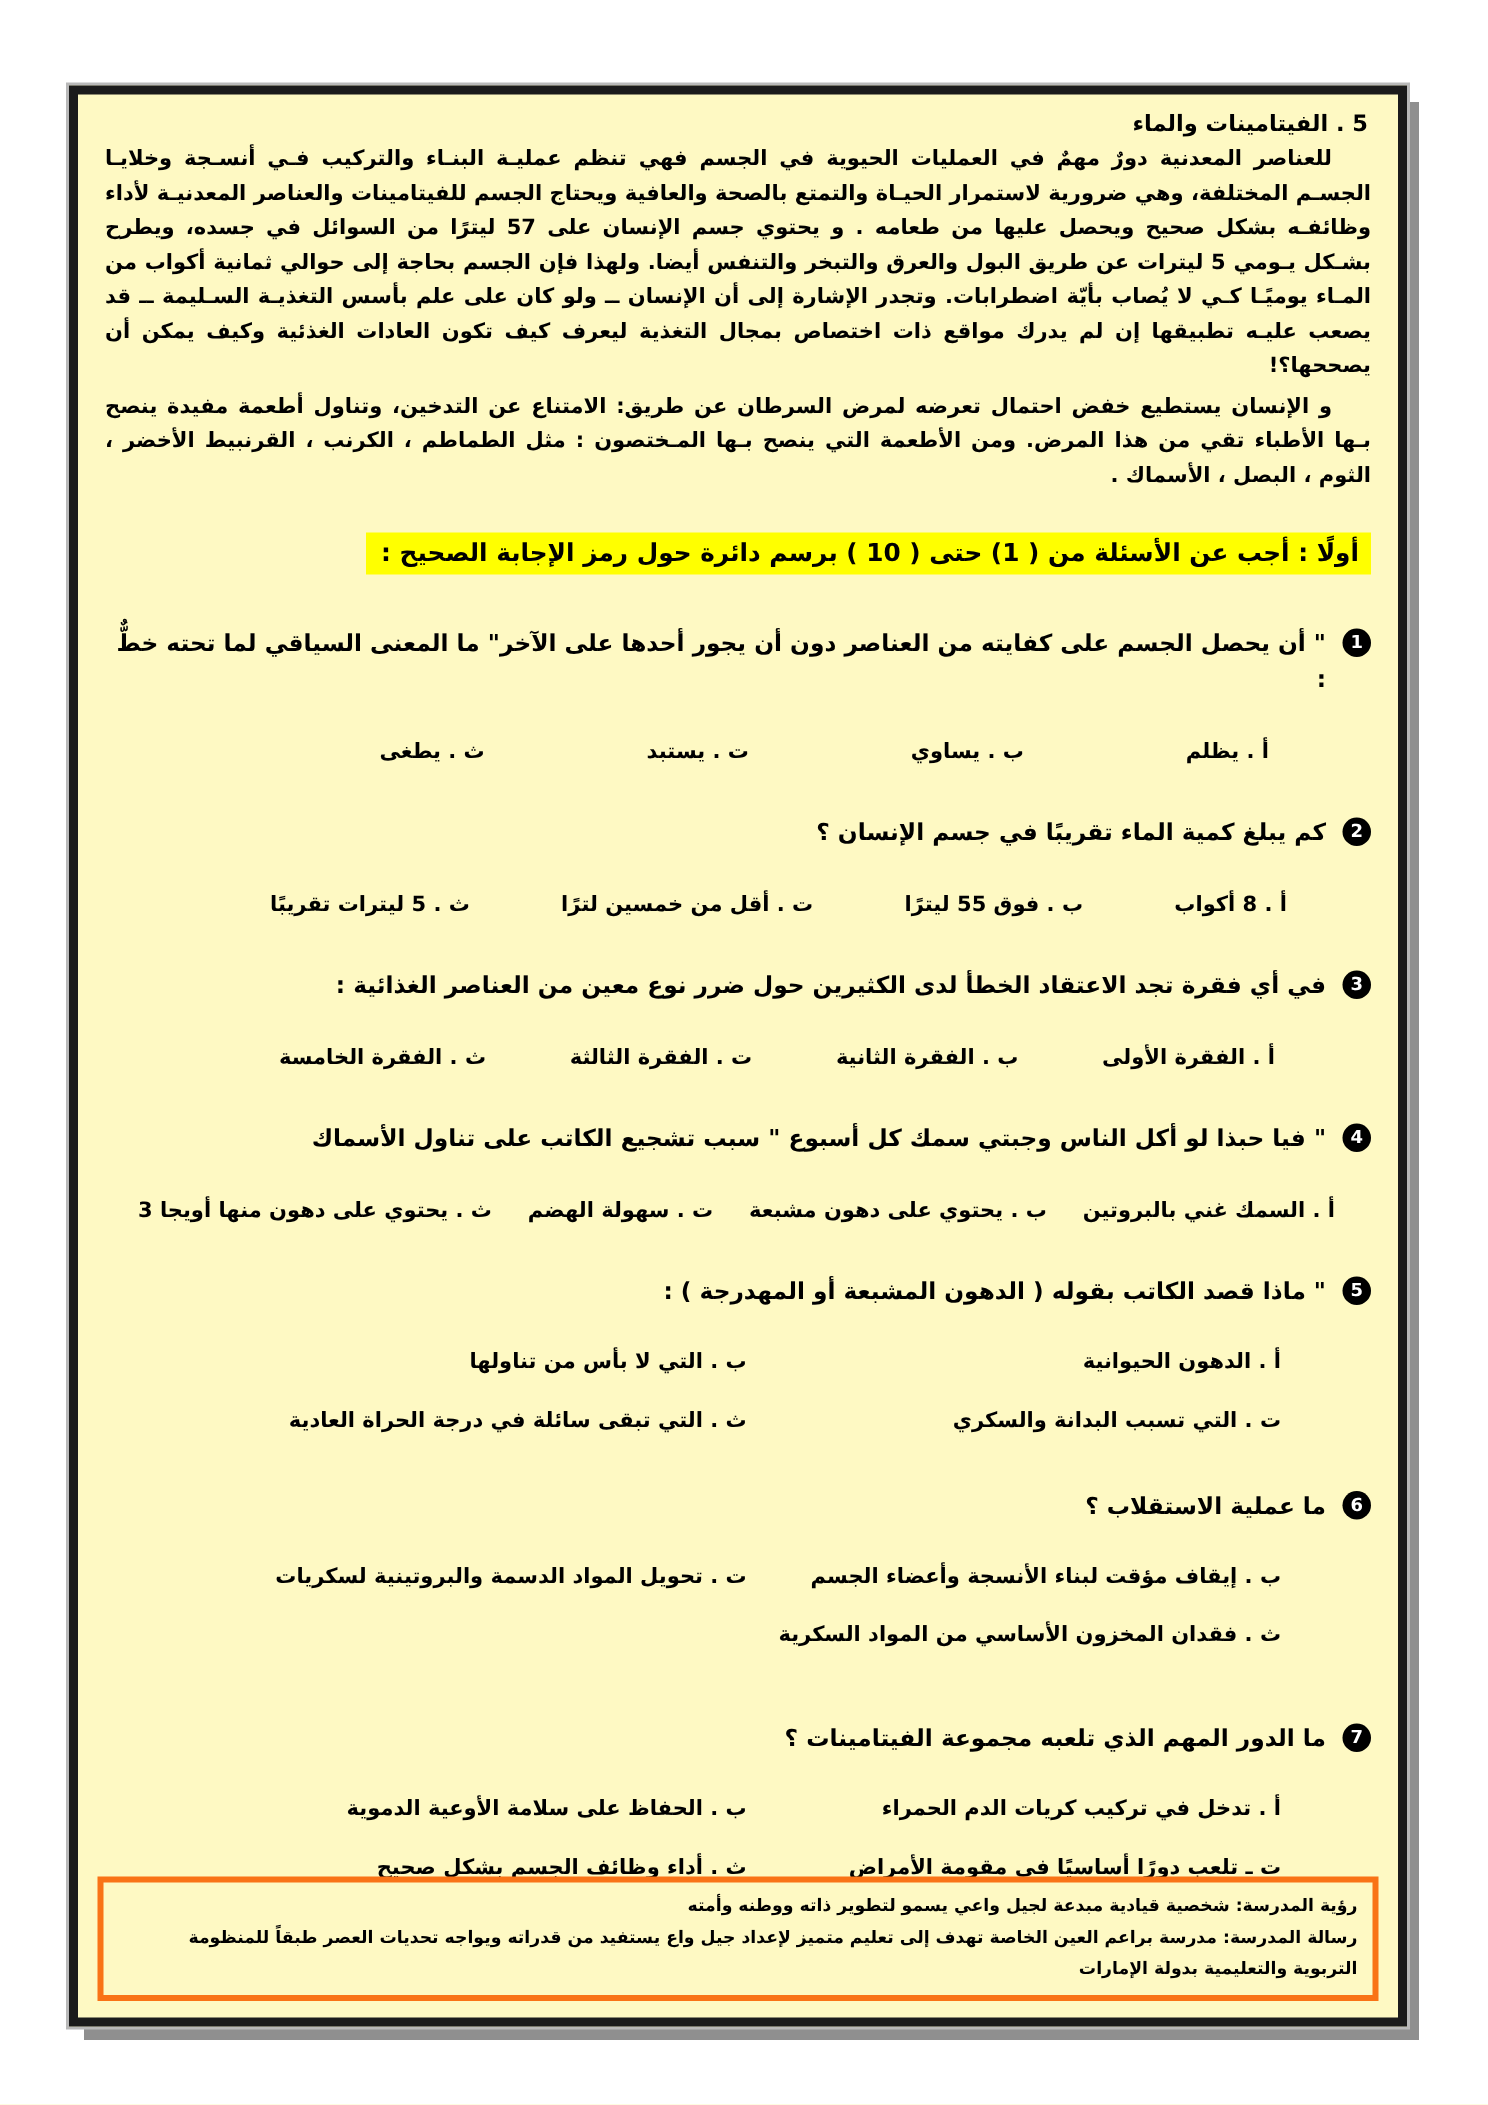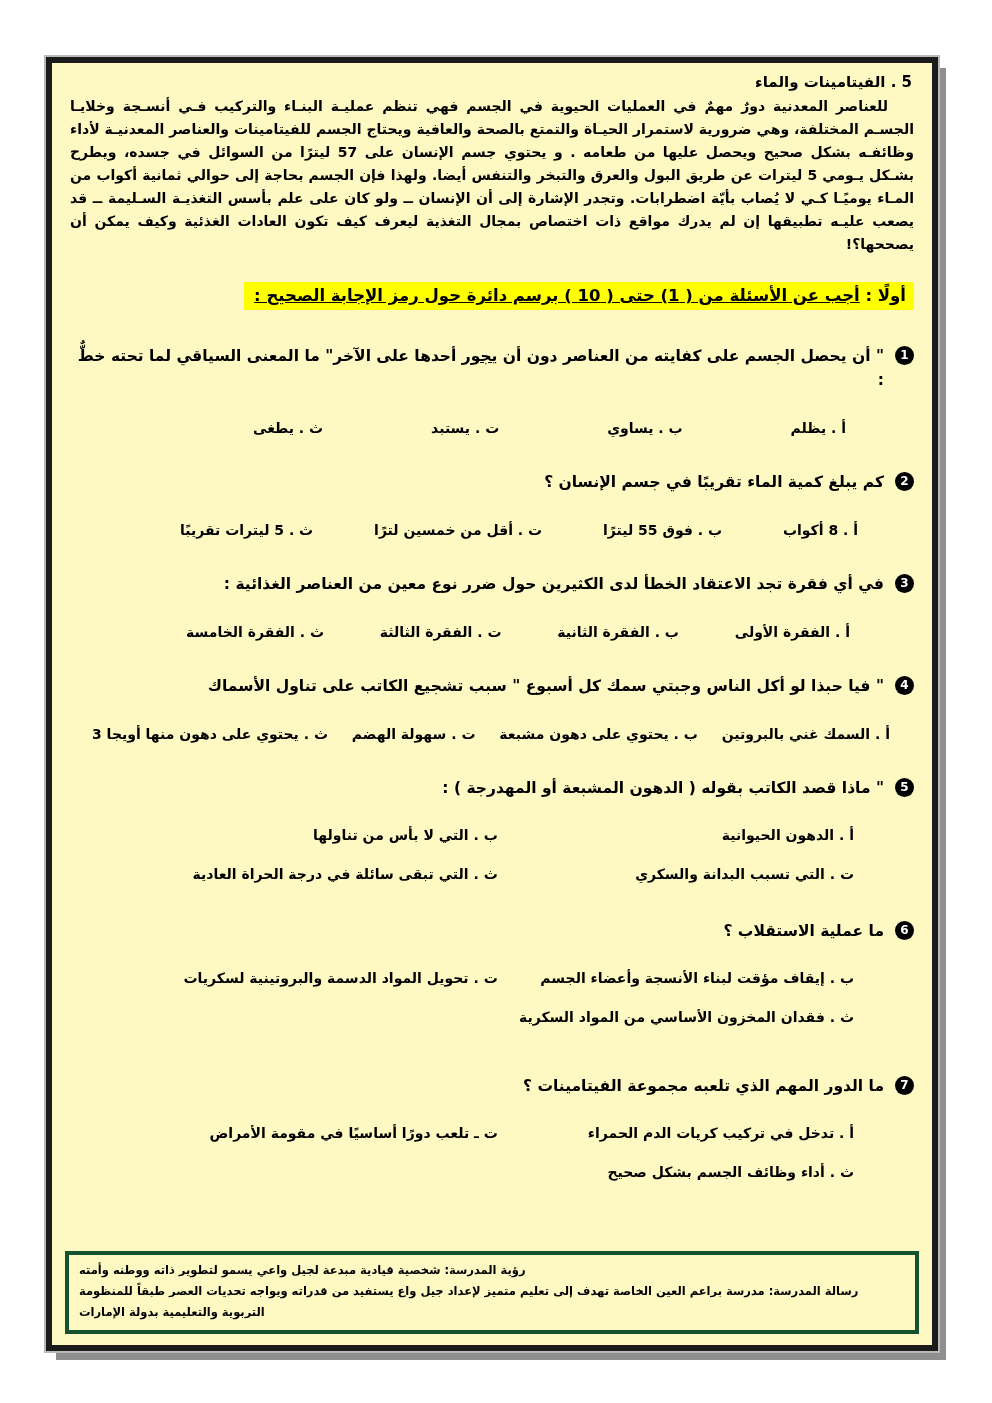--- a/index.html
+++ b/index.html
@@ -17,21 +17,21 @@
   .title{font-size:15px;font-weight:bold;padding-right:4px;}
   .para{
     font-size:14px;font-weight:bold;line-height:23px;margin:4px 2px 0 2px;
     text-align:justify;text-indent:26px;
   }
   .heading-row{margin:26px 2px 0 0;text-align:right;}
   .heading{
     display:inline-block;background:#ffff00;padding:4px 8px 5px 10px;
     font-size:16.5px;font-weight:bold;
   }
-  .u{text-decoration:underline;text-align:center;}
+  .u{text-align:center;}
   .q{
     display:flex;align-items:flex-start;gap:11px;
     margin:34px 2px 0 0;font-size:15.5px;font-weight:bold;
   }
   .qnum{
     flex:0 0 auto;width:19px;height:19px;border-radius:50%;background:#000;
     color:#fff;font-size:12px;line-height:19px;text-align:center;margin-top:2px;
   }
   .qtext{line-height:24px;}
   .opts{
@@ -43,34 +43,35 @@
   .opts-q3{margin-right:66px;margin-left:118px;}
   .opts-q4{margin-right:26px;margin-left:24px;}
   .opts2{
     display:grid;grid-template-columns:47% 53%;row-gap:17px;
     margin:24px 62px 0 28px;font-size:14px;font-weight:bold;
   }
   .opts2 .opt{line-height:22px;}
   .gap-lg{margin-top:46px;}
   .footer{
     position:absolute;left:13px;right:13px;bottom:11px;
-    border:4px solid #14532d;box-sizing:border-box;
-    padding:5px 10px 7px 10px;text-align:left;
+    border:4px solid #f97316;box-sizing:border-box;
+    padding:5px 10px 7px 10px;text-align:right;
     font-size:11.5px;font-weight:bold;line-height:21px;
   }
 </style>
 </head>
 <body>
 
 <div class="sheet">
   <div class="content">
 
     <div class="title">5 .  الفيتامينات والماء</div>
 
     <p class="para">للعناصر المعدنية دورٌ مهمٌ  في العمليات الحيوية في الجسم فهي تنظم عمليـة البنـاء والتركيب فـي أنسـجة وخلايـا الجسـم المختلفة، وهي ضرورية لاستمرار الحيـاة والتمتع بالصحة والعافية  ويحتاج الجسم للفيتامينات والعناصر المعدنيـة لأداء وظائفـه بشكل صحيح ويحصل عليها من طعامه . و يحتوي جسم الإنسان على 57 ليترًا من السوائل في جسده، ويطرح بشـكل يـومي 5 ليترات عن طريق البول والعرق والتبخر والتنفس أيضا. ولهذا فإن الجسم بحاجة إلى حوالي ثمانية أكواب من المـاء يوميًـا  كـي لا يُصاب بأيّة اضطرابات. وتجدر الإشارة إلى أن الإنسان ــ  ولو كان على علم بأسس التغذيـة السـليمة ــ  قد يصعب عليـه تطبيقها إن لم يدرك مواقع ذات اختصاص بمجال التغذية ليعرف كيف تكون العادات الغذئية وكيف يمكن أن  يصححها؟!</p>
+    <p class="para">و الإنسان يستطيع خفض احتمال تعرضه لمرض السرطان عن طريق: الامتناع عن التدخين، وتناول أطعمة مفيدة ينصح بـها الأطباء تقي من هذا المرض. ومن الأطعمة التي ينصح بـها المـختصون : مثل  الطماطم  ،   الكرنب  ،    القرنبيط الأخضر ، الثوم ،   البصل  ،  الأسماك .</p>
 
     <div class="heading-row">
       <span class="heading"><span>أولًا :  </span><span class="u">أجب عن الأسئلة من ( 1) حتى ( 10 ) برسم دائرة حول رمز الإجابة الصحيح  :</span></span>
     </div>
 
     <div class="q">
       <span class="qnum">1</span>
       <span class="qtext"><span>" أن يحصل الجسم على كفايته من العناصر دون أن </span><span class="u">يجور</span><span> أحدها على الآخر" ما المعنى السياقي لما تحته خطٌّ  :</span></span>
     </div>
     <div class="opts opts-q1">
@@ -133,20 +134,21 @@
       <span class="opt">ت . تحويل المواد الدسمة والبروتينية لسكريات</span>
       <span class="opt">ث . فقدان المخزون الأساسي من المواد السكرية</span>
     </div>
 
     <div class="q gap-lg">
       <span class="qnum">7</span>
       <span class="qtext">ما الدور المهم الذي تلعبه مجموعة الفيتامينات ؟</span>
     </div>
     <div class="opts2">
       <span class="opt">أ . تدخل في تركيب كريات الدم الحمراء</span>
+      <span class="opt">ب . الحفاظ على سلامة الأوعية الدموية</span>
       <span class="opt">ت ـ تلعب دورًا أساسيًا في مقومة الأمراض</span>
       <span class="opt">ث . أداء وظائف الجسم بشكل صحيح</span>
     </div>
 
   </div>
 
   <div class="footer">
     <div>رؤية المدرسة: شخصية قيادية مبدعة لجيل واعي يسمو لتطوير ذاته ووطنه وأمته</div>
     <div>رسالة المدرسة: مدرسة براعم العين الخاصة تهدف إلى تعليم متميز لإعداد جيل واع يستفيد من قدراته ويواجه تحديات العصر طبقاً للمنظومة التربوية والتعليمية بدولة الإمارات</div>
   </div>

